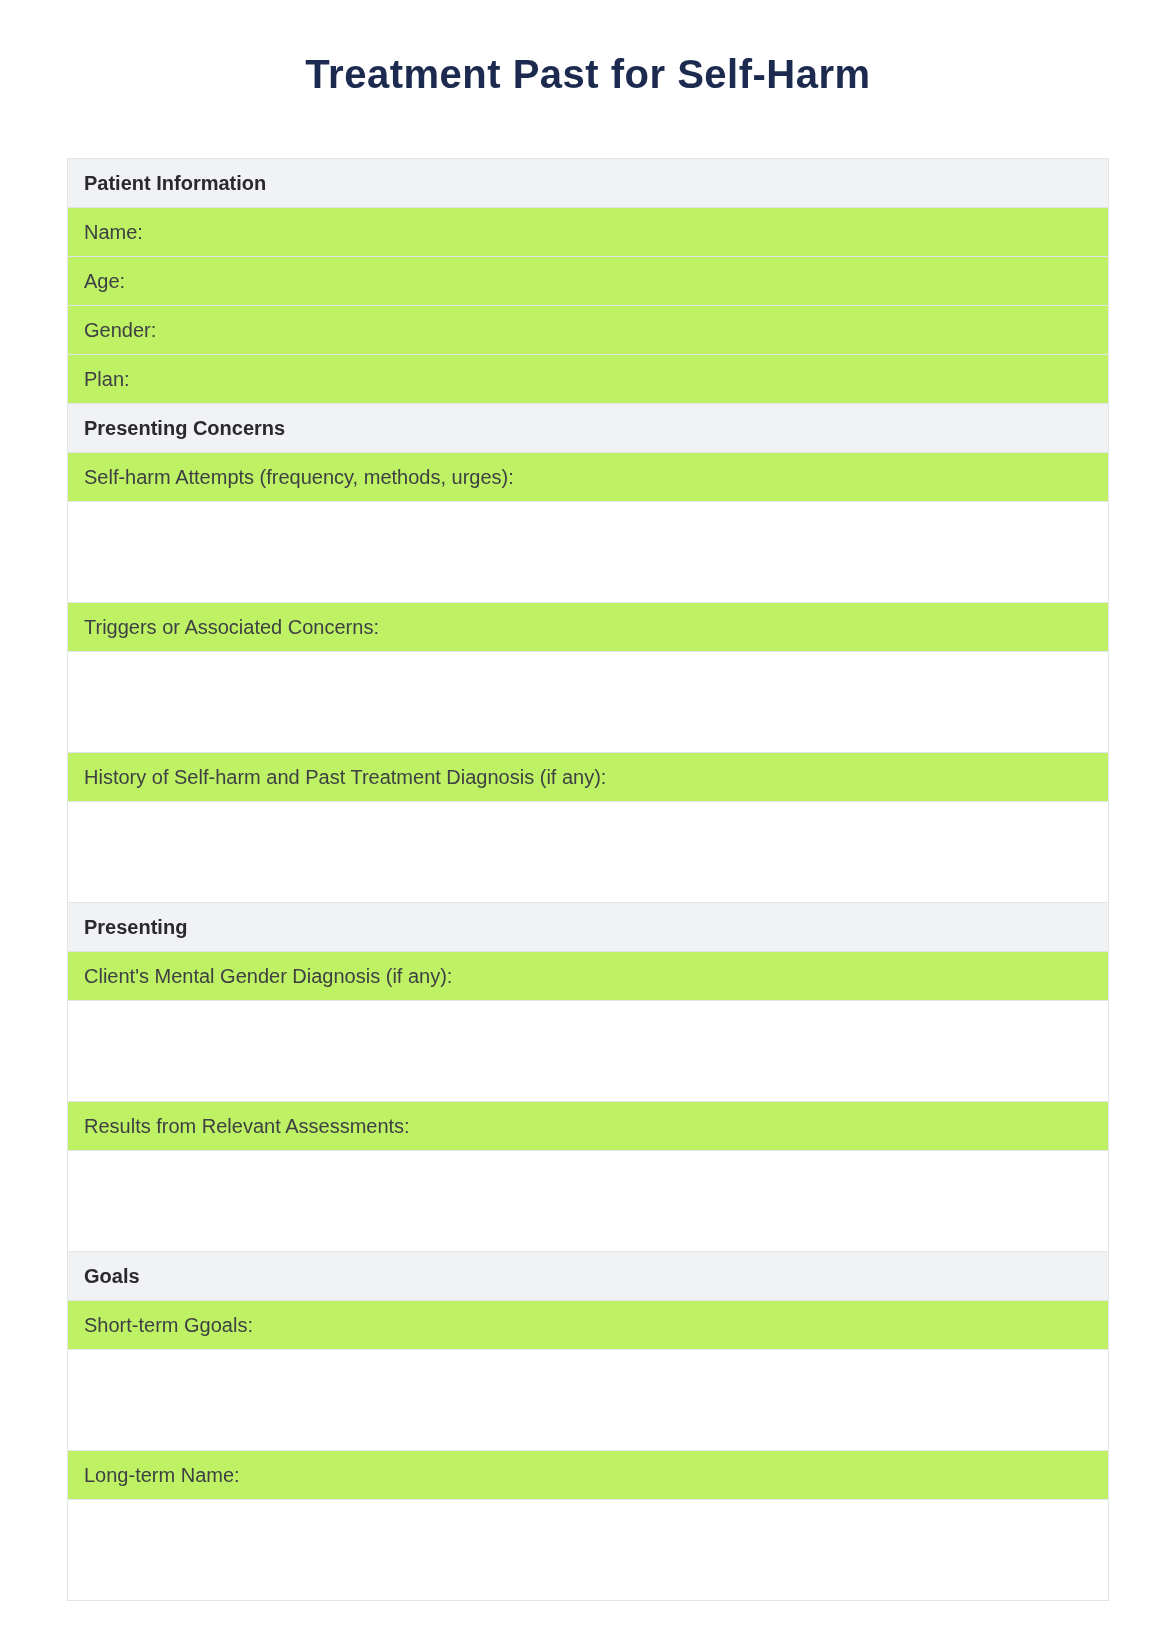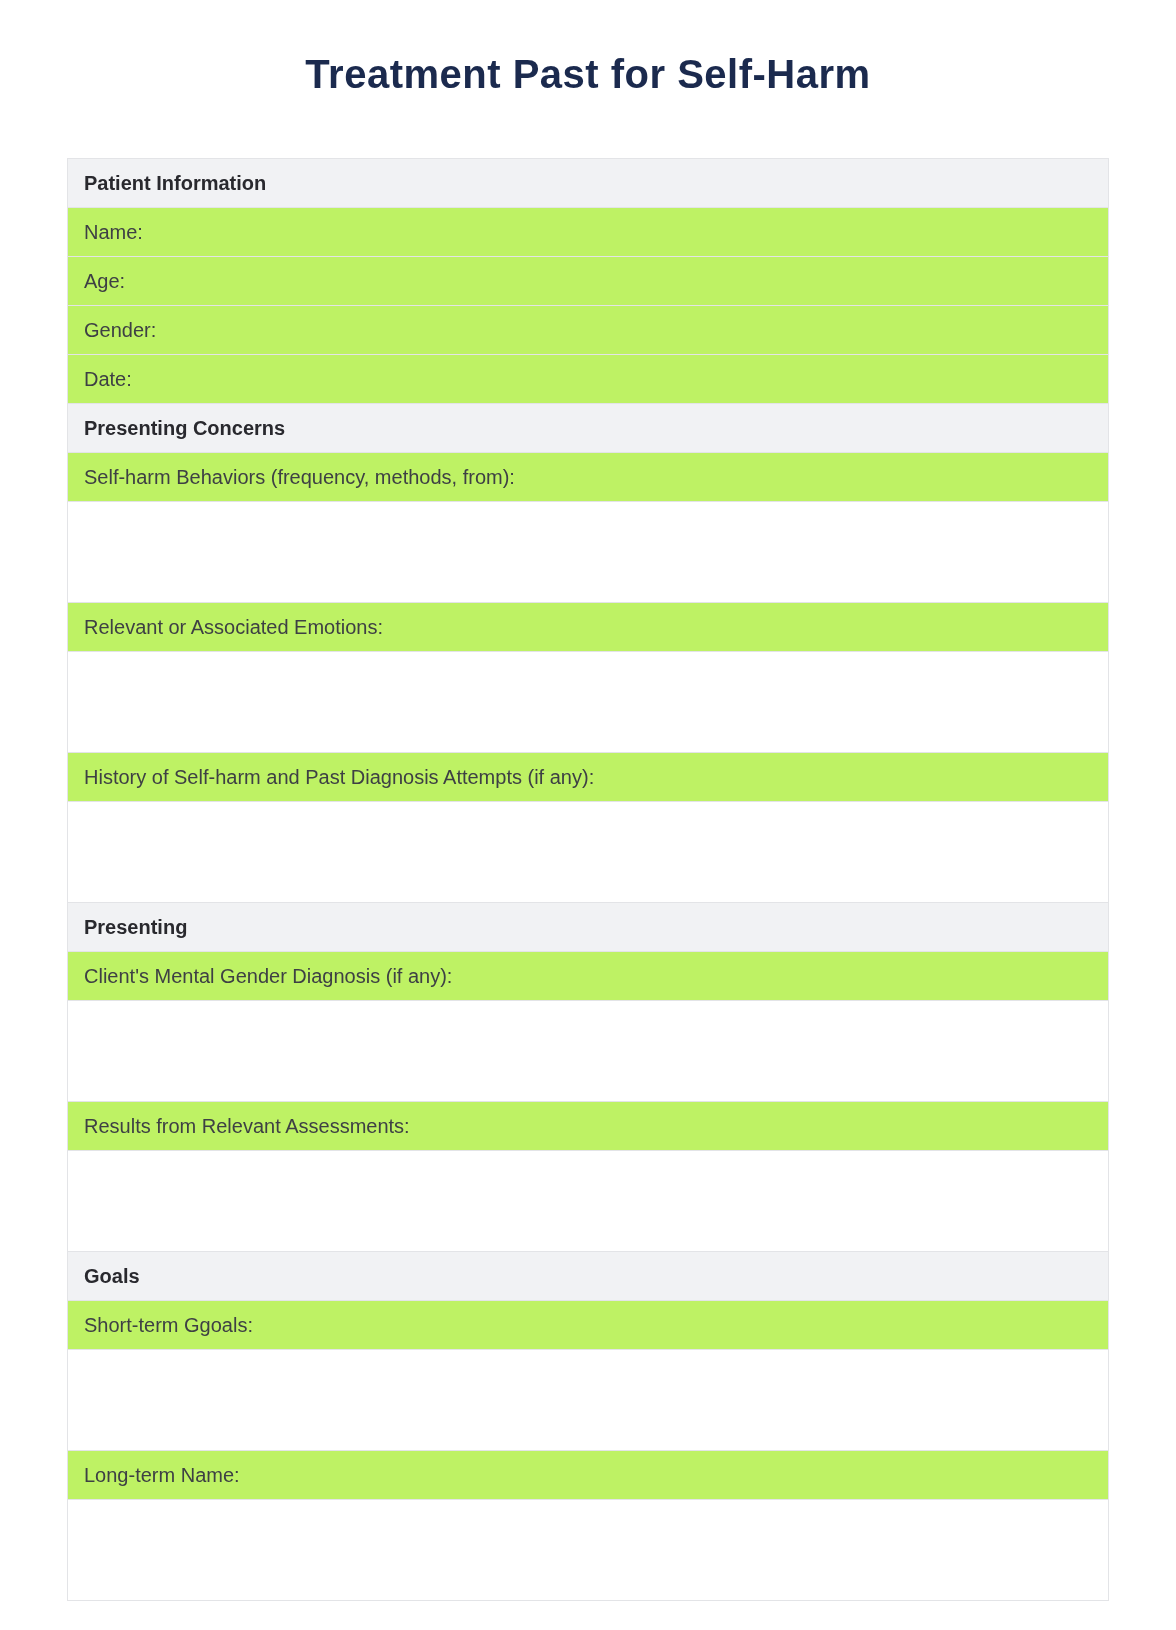--- a/index.html
+++ b/index.html
@@ -71,36 +71,36 @@
     <div class="row field">
       <span class="label">Name:</span>
     </div>
     <div class="row field">
       <span class="label">Age:</span>
     </div>
     <div class="row field">
       <span class="label">Gender:</span>
     </div>
     <div class="row field">
-      <span class="label">Date:</span>
+      <span class="label">Plan:</span>
     </div>
 
     <div class="row header">
       <span class="header-text">Presenting Concerns</span>
     </div>
     <div class="row field">
-      <span class="label">Self-harm Behaviors (frequency, methods, from):</span>
+      <span class="label">Self-harm Attempts (frequency, methods, urges):</span>
     </div>
     <div class="row blank"></div>
     <div class="row field">
-      <span class="label">Relevant or Associated Emotions:</span>
+      <span class="label">Triggers or Associated Concerns:</span>
     </div>
     <div class="row blank"></div>
     <div class="row field">
-      <span class="label">History of Self-harm and Past Diagnosis Attempts (if any):</span>
+      <span class="label">History of Self-harm and Past Treatment Diagnosis (if any):</span>
     </div>
     <div class="row blank"></div>
 
     <div class="row header">
       <span class="header-text">Presenting</span>
     </div>
     <div class="row field">
       <span class="label">Client's Mental Gender Diagnosis (if any):</span>
     </div>
     <div class="row blank"></div>

